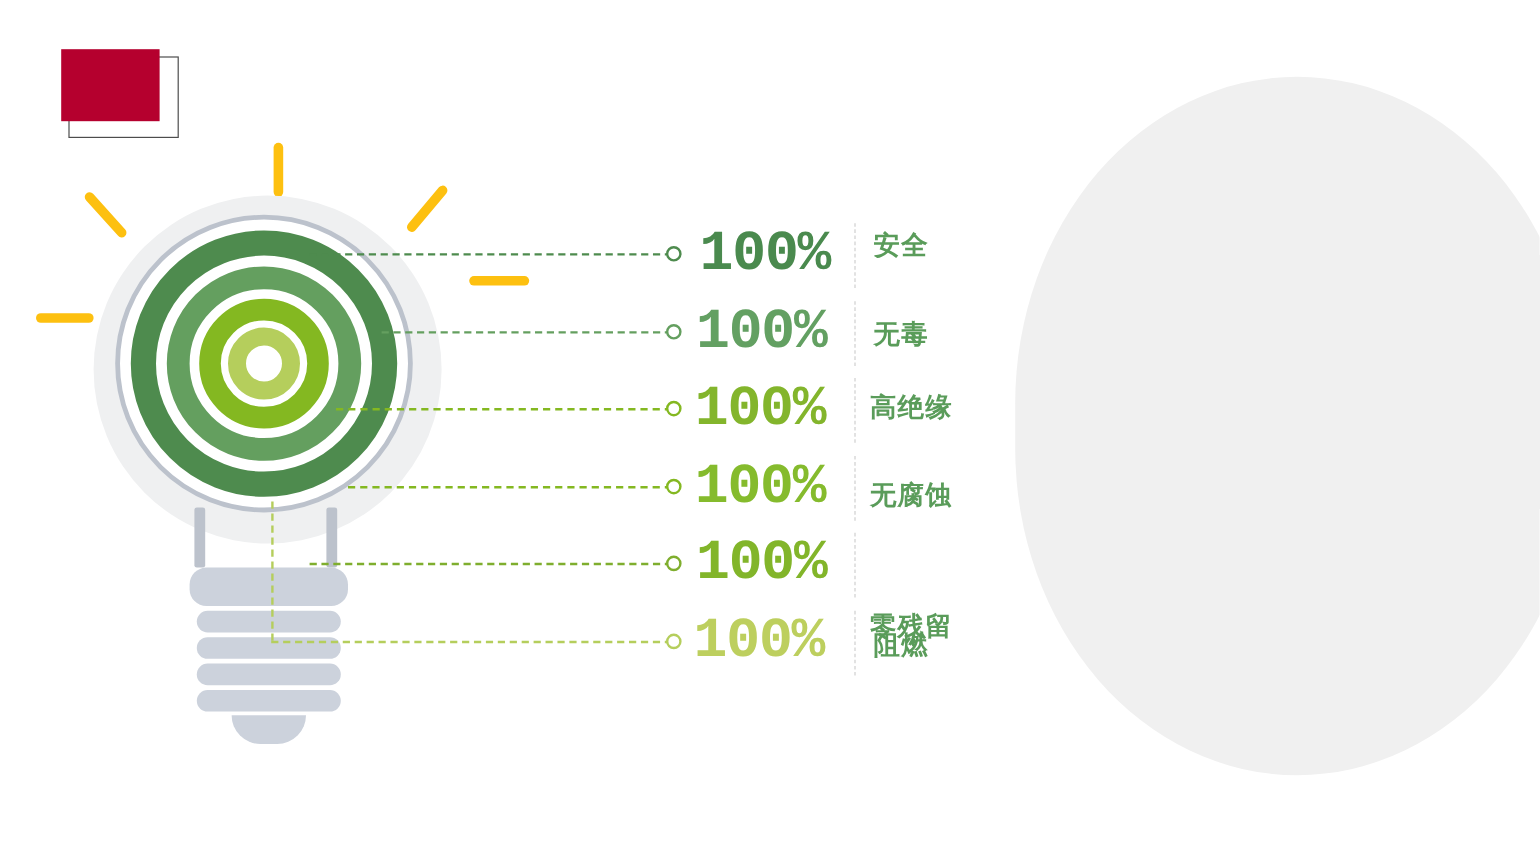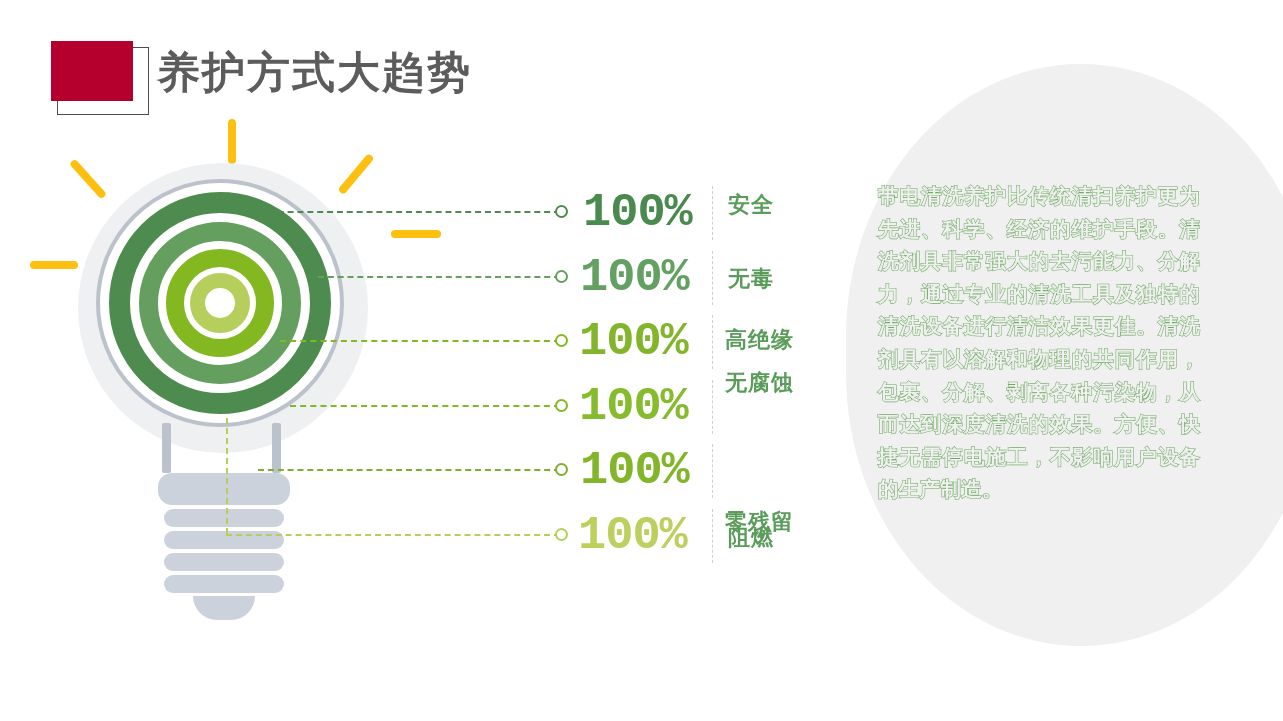--- a/index.html
+++ b/index.html
@@ -98,25 +98,23 @@
     position:absolute;left:712px;width:0;height:54px;
     border-left:1.5px dashed #cfcfcf;
   }
 </style>
 </head>
 <body>
 
 <div class="stage">
 
   <div id="info-panel"></div>
-  <div id="info-paragraph">带电清洗养护比传统清扫养护更为先进、科学、经济的维护手段。清洗剂具非常强大的去污能力、分解力，通过专业的清洗工具及独特的清洗设备进行清洁效果更佳。清洗剂具有以溶解和物理的共同作用，包裹、分解、剥离各种污染物，从而达到深度清洗的效果。方便、快捷无需停电施工，不影响用户设备的生产制造。</div>
 
   <div id="title-outline-box"></div>
   <div id="title-red-box"></div>
-  <div id="page-title">养护方式大趋势</div>
 
   <div class="ray" style="left:228px;top:119px;width:8px;height:45px;"></div>
   <div class="ray" style="left:84px;top:155px;width:8px;height:48px;transform:rotate(-42deg);"></div>
   <div class="ray" style="left:352px;top:150px;width:8px;height:48px;transform:rotate(40deg);"></div>
   <div class="ray" style="left:30px;top:261px;width:48px;height:8px;"></div>
   <div class="ray" style="left:391px;top:230px;width:50px;height:8px;"></div>
 
   <div id="bulb">
     <div class="bulb-halo"></div>
     <div class="bulb-neck-shade"></div>
@@ -160,17 +158,17 @@
   <div class="stat-pct" style="left:583px;top:186px;color:#4a8a4e;">100%</div>
   <div class="stat-pct" style="left:580px;top:251px;color:#63a062;">100%</div>
   <div class="stat-pct" style="left:579px;top:315px;color:#83b52c;">100%</div>
   <div class="stat-pct" style="left:579px;top:380px;color:#85bb2d;">100%</div>
   <div class="stat-pct" style="left:580px;top:444px;color:#82b52a;">100%</div>
   <div class="stat-pct" style="left:578px;top:509px;color:#bdcf5e;">100%</div>
 
   <div class="stat-label" style="left:728px;top:190px;">安全</div>
   <div class="stat-label" style="left:728px;top:264px;">无毒</div>
   <div class="stat-label" style="left:725px;top:325px;">高绝缘</div>
-  <div class="stat-label" style="left:725px;top:368px;">无腐蚀</div>
+  <div class="stat-label" style="left:725px;top:398px;">无腐蚀</div>
   <div class="stat-label" style="left:725px;top:459px;margin-top:48px;">零残留</div>
   <div class="stat-label" style="left:728px;top:523px;">阻燃</div>
 
 </div>
 
 </body></html>

